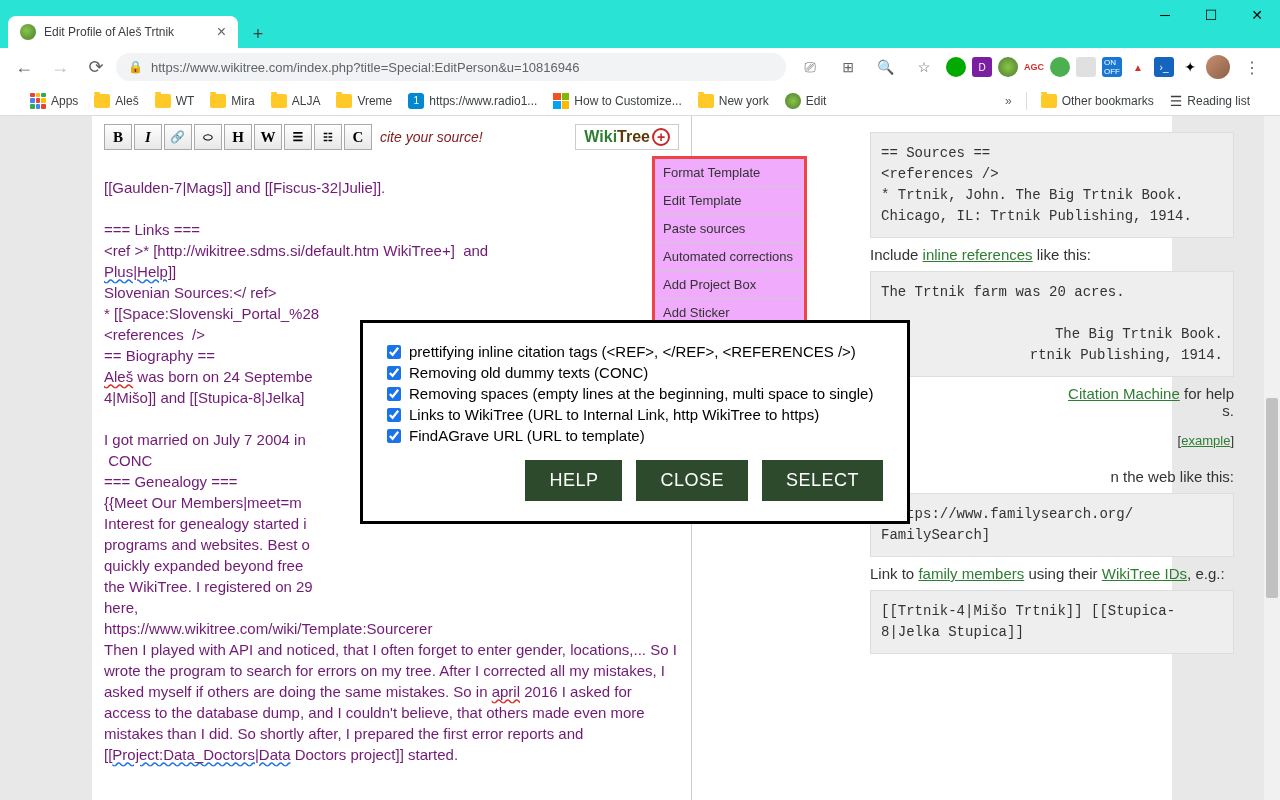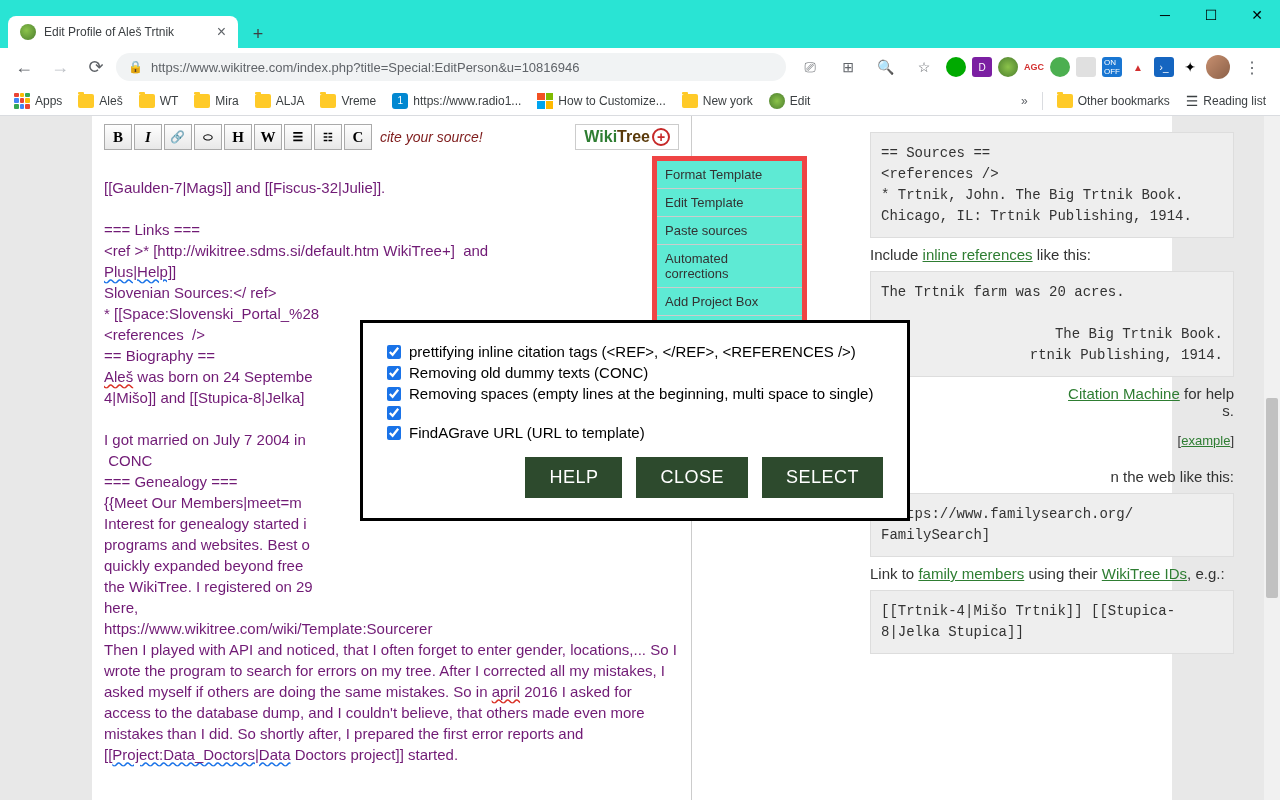--- a/index.html
+++ b/index.html
@@ -15,21 +15,21 @@
 .new-tab { width: 28px; height: 28px; display: flex; align-items: center; justify-content: center; font-size: 18px; color: #3c4043; cursor: pointer; margin-left: 6px; }
 .toolbar { background: #fff; height: 38px; display: flex; align-items: center; padding: 0 8px; gap: 4px; }
 .nav-btn { width: 32px; height: 32px; display: flex; align-items: center; justify-content: center; font-size: 18px; color: #5f6368; cursor: pointer; border-radius: 50%; }
 .nav-btn.disabled { color: #bdc1c6; }
 .address-bar { flex: 1; height: 28px; background: #f1f3f4; border-radius: 14px; display: flex; align-items: center; padding: 0 12px; gap: 8px; font-size: 13px; color: #5f6368; }
 .lock-icon { font-size: 12px; }
 .ext-icons { display: flex; gap: 6px; align-items: center; padding: 0 4px; }
 .ext-icon { width: 20px; height: 20px; border-radius: 3px; display: flex; align-items: center; justify-content: center; font-size: 10px; }
 .avatar { width: 24px; height: 24px; border-radius: 50%; background: linear-gradient(135deg, #c89070, #8b6048); }
 .menu-btn { width: 32px; height: 32px; display: flex; align-items: center; justify-content: center; color: #5f6368; font-size: 16px; cursor: pointer; }
-.bookmarks-bar { background: #fff; height: 30px; display: flex; align-items: center; padding: 0 8px; gap: 4px; border-bottom: 1px solid #dadce0; font-size: 12px; }
+.bookmarks-bar { background: #fff; height: 30px; display: flex; align-items: center; padding: 0 24px; gap: 4px; border-bottom: 1px solid #dadce0; font-size: 12px; }
 .bm { display: flex; align-items: center; gap: 5px; padding: 4px 6px; cursor: pointer; color: #3c4043; white-space: nowrap; }
 .bm-folder { width: 16px; height: 14px; background: #ffca28; border-radius: 2px; position: relative; }
 .bm-folder::before { content: ""; position: absolute; top: -2px; left: 0; width: 6px; height: 2px; background: #ffca28; border-radius: 1px 1px 0 0; }
 .bm-icon-apps { width: 16px; height: 16px; display: grid; grid-template-columns: repeat(3,1fr); gap: 1px; }
 .bm-icon-apps span { background: #ea4335; border-radius: 1px; }
 .bm-icon-apps span:nth-child(2){background:#fbbc04}.bm-icon-apps span:nth-child(3){background:#34a853}.bm-icon-apps span:nth-child(4){background:#4285f4}.bm-icon-apps span:nth-child(5){background:#ea4335}.bm-icon-apps span:nth-child(6){background:#fbbc04}.bm-icon-apps span:nth-child(7){background:#34a853}.bm-icon-apps span:nth-child(8){background:#4285f4}.bm-icon-apps span:nth-child(9){background:#ea4335}
 .bm-chevron { margin-left: auto; padding: 0 6px; color: #5f6368; }
 .bm-sep { width: 1px; height: 18px; background: #dadce0; margin: 0 4px; }
 .content-area { position: relative; height: 684px; background: #e8e8e8; overflow: hidden; }
 .scrollbar-v { position: absolute; right: 0; top: 0; width: 16px; height: 100%; background: #f1f1f1; }
@@ -39,21 +39,21 @@
 .editor-toolbar { display: flex; gap: 2px; align-items: center; margin-bottom: 6px; }
 .ed-btn { width: 28px; height: 26px; border: 1px solid #aaa; background: linear-gradient(#fefefe,#e8e8e8); display: flex; align-items: center; justify-content: center; font-family: Georgia, serif; font-size: 15px; font-weight: bold; cursor: pointer; }
 .cite-source { font-style: italic; color: #7f1d1d; font-size: 14px; margin-left: 6px; text-align: center; }
 .wikitree-logo { margin-left: auto; padding: 3px 8px; border: 1px solid #ccc; font-weight: bold; font-size: 16px; display: flex; align-items: center; }
 .wt-wiki { color: #2e7d32; }
 .wt-tree { color: #5a3a0a; }
 .wt-plus { width: 18px; height: 18px; border: 2px solid #c62828; border-radius: 50%; color: #c62828; display: inline-flex; align-items: center; justify-content: center; font-size: 14px; margin-left: 2px; }
 .editor-textarea { font-family: "Segoe UI", Arial, sans-serif; font-size: 15px; line-height: 1.4; color: #701a75; white-space: pre-wrap; word-wrap: break-word; }
 .spell { text-decoration: underline wavy #d93025; text-decoration-skip-ink: none; }
 .spell-b { text-decoration: underline wavy #1a73e8; }
-.side-menu { position: absolute; left: 560px; top: 40px; width: 155px; border: 5px solid #ef4444; background: #5eead4; }
+.side-menu { position: absolute; left: 560px; top: 40px; width: 155px; border: 3px solid #ef4444; background: #f0abfc; }
 .side-menu-item { padding: 6px 8px; border-bottom: 1px solid #ccc; font-size: 13px; color: #333; cursor: pointer; }
 .right-pane { position: absolute; left: 760px; top: 0; width: 400px; padding: 8px 18px; font-size: 15px; color: #333; }
 .code-block { background: #eee; border: 1px solid #ddd; padding: 10px; font-family: "Courier New", monospace; font-size: 14px; white-space: pre-wrap; margin: 8px 0; line-height: 1.5; }
 .link { color: #2e7d32; text-decoration: underline; cursor: pointer; }
 .example-link { float: right; font-size: 13px; }
 .help-icon { display:inline-block; width:14px; height:14px; border-radius:50%; background:#4a8c2e; color:#fff; font-size:10px; text-align:center; line-height:14px; vertical-align: middle; }
 .modal-overlay { position: absolute; left: 360px; top: 320px; width: 550px; background: #fff; border: 3px solid #000; padding: 20px 24px; z-index: 100; }
 .modal-title { font-size: 22px; font-weight: bold; color: #333; margin-bottom: 18px; }
 .modal-item { display: flex; align-items: center; gap: 8px; font-size: 15px; margin-bottom: 4px; }
 .modal-item input[type=checkbox] { width: 14px; height: 14px; accent-color: #1a73e8; }
@@ -257,20 +257,21 @@
   <label class="modal-item">
       <input type="checkbox" checked="" style="">
       <span>Removing old dummy texts (CONC)</span>
     </label>
   <label class="modal-item">
       <input type="checkbox" checked="" style="">
       <span>Removing spaces (empty lines at the beginning, multi space to single)</span>
     </label>
   <label class="modal-item">
       <input type="checkbox" checked="" style="">
+      <span>Links to WikiTree (URL to Internal Link, http WikiTree to https)</span>
     </label>
   <label class="modal-item">
       <input type="checkbox" checked="" style="">
       <span>FindAGrave URL (URL to template)</span>
     </label>
   <div class="modal-buttons">
     <button class="modal-btn">HELP</button>
     <button class="modal-btn">CLOSE</button>
     <button class="modal-btn">SELECT</button>
   </div>

